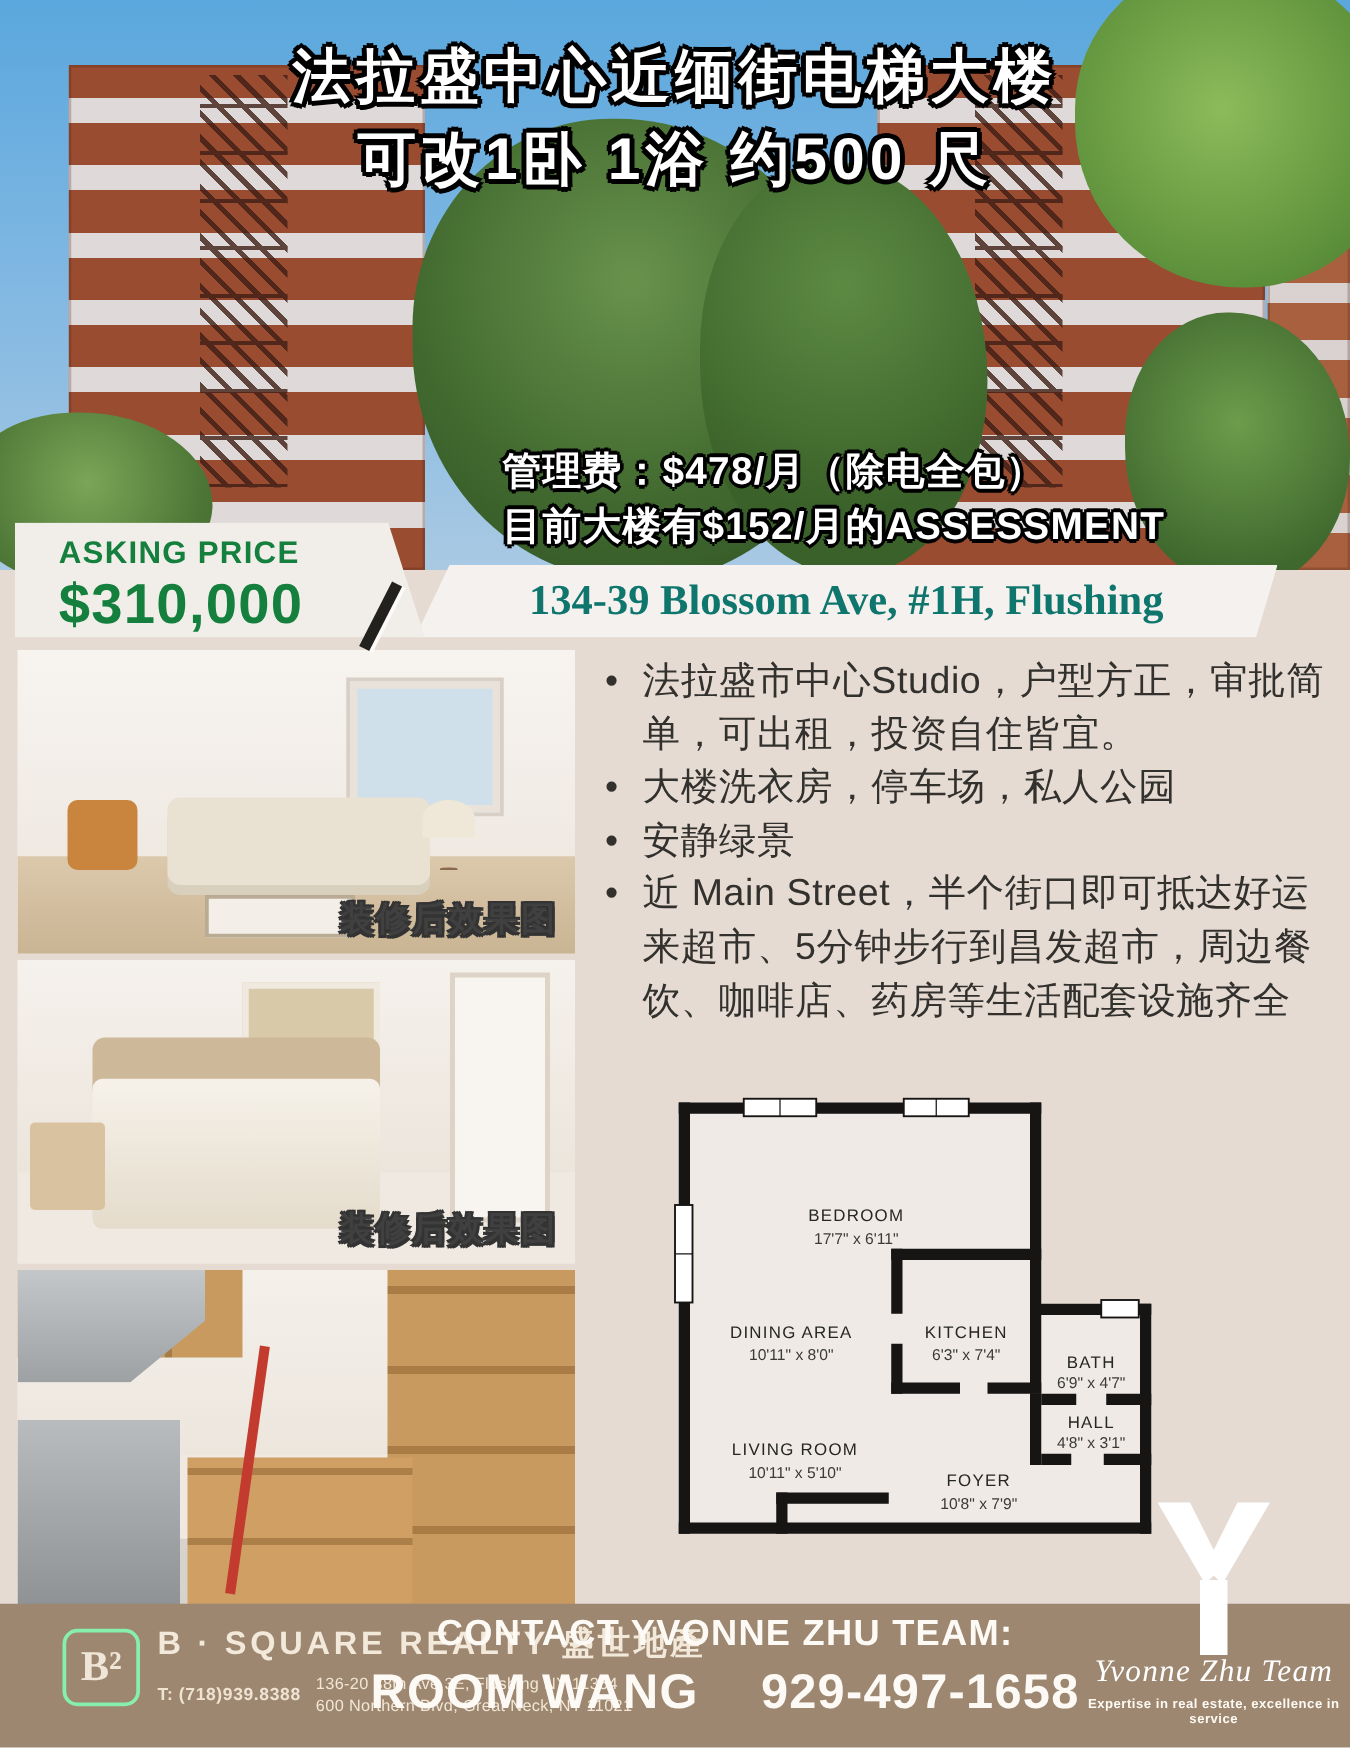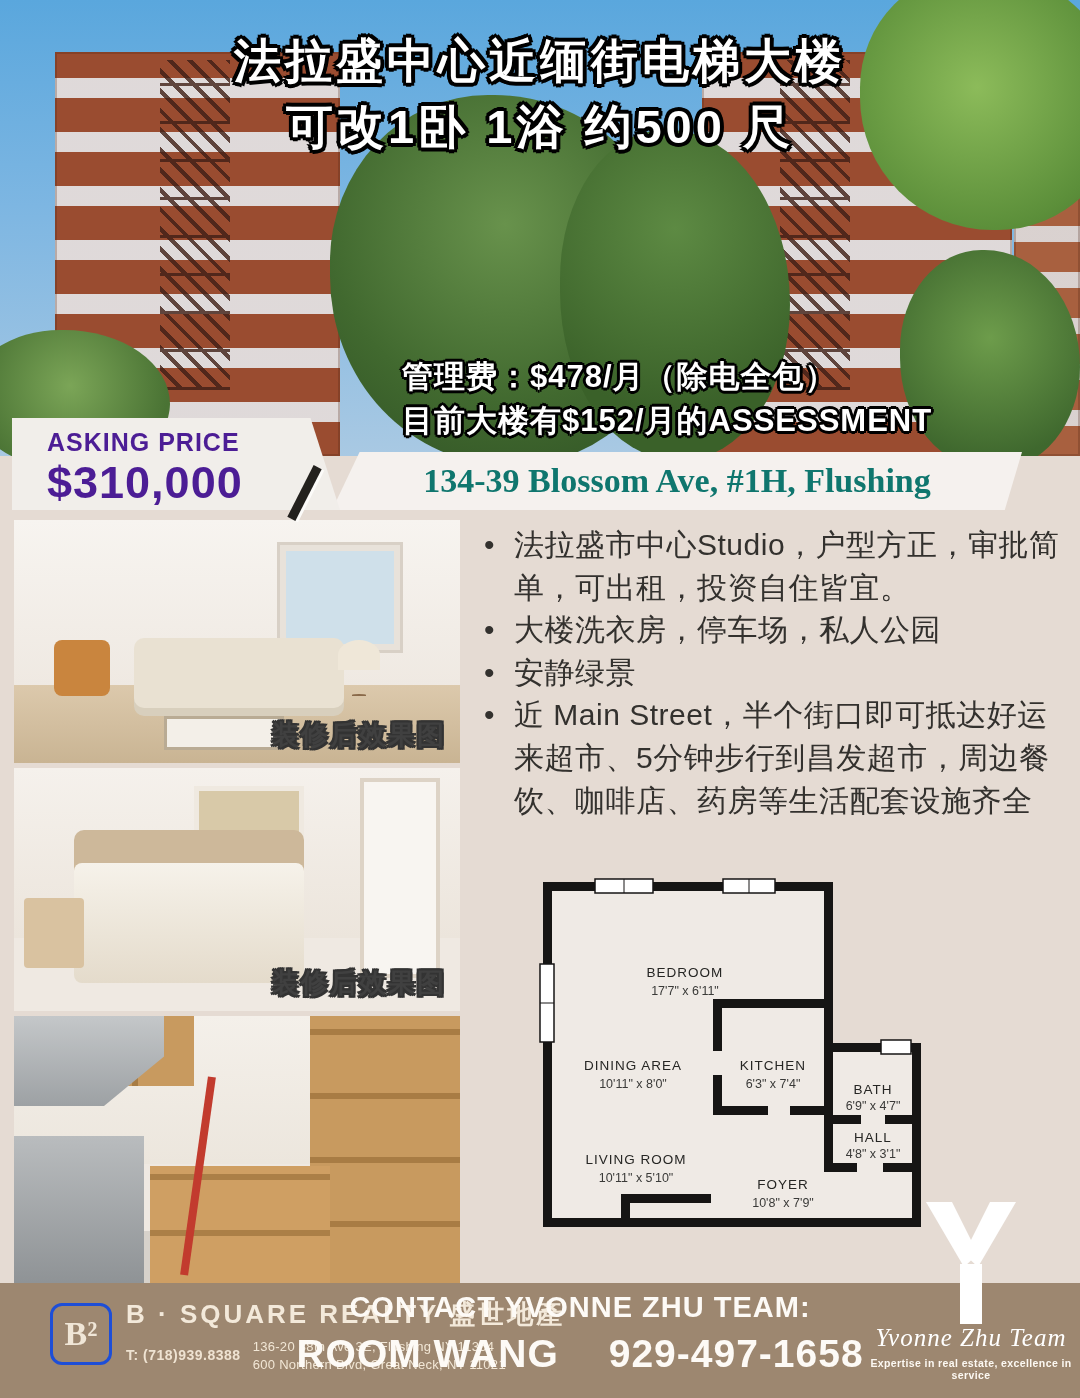--- a/index.html
+++ b/index.html
@@ -45,21 +45,21 @@
   .hero-title.l2 { top:96px; }
   .hero-fee { position:absolute; left:402px; color:#fff; font-weight:900; font-size:31px; letter-spacing:1px;
               text-shadow:-2px -2px 0 #000,2px -2px 0 #000,-2px 2px 0 #000,2px 2px 0 #000,
                           -3px 0 0 #000,3px 0 0 #000,0 -3px 0 #000,0 3px 0 #000; }
   .hero-fee.f1 { top:356px; }
   .hero-fee.f2 { top:400px; }
 
   
   .price-badge { position:absolute; left:12px; top:418px; width:328px; height:92px; z-index:4;
                  background:#f1eeea; clip-path:polygon(0 0,91% 0,100% 100%,0 100%);
-                 padding:10px 0 0 35px; color:#4c1d95; }
+                 padding:10px 0 0 35px; color:#15803d; }
   .price-label { font-size:25px; font-weight:800; letter-spacing:1px; }
   .price-value { font-size:45px; font-weight:800; letter-spacing:1px; margin-top:0px; }
   .badge-slash { position:absolute; left:300px; top:464px; width:9px; height:58px; z-index:5;
                  background:#23211e; transform:rotate(27deg); box-shadow:3px 0 0 #fcfbf9; }
   .addr-banner { position:absolute; left:332px; top:452px; width:690px; height:58px; z-index:3;
                  background:#f5f1ee; clip-path:polygon(4% 0,100% 0,97.5% 100%,0 100%);
                  display:flex; align-items:center; justify-content:center; }
   .addr-text { font-family:"Liberation Serif", serif; font-weight:700; font-size:34px; color:#0f766e; }
 
   
@@ -104,21 +104,21 @@
 
   
   .floorplan { position:absolute; left:533px; top:872px; width:402px; height:376px; }
   .fp-room-name { font-size:13.5px; font-weight:400; letter-spacing:1px; fill:#262624;
                   font-family:"Liberation Sans", sans-serif; text-anchor:middle; }
   .fp-room-dims { font-size:12.5px; fill:#3a3a38; font-family:"Liberation Sans", sans-serif; text-anchor:middle; }
 
   
   .footer { position:absolute; left:0; top:1283px; width:1080px; height:115px; background:#9d8770; z-index:2; }
   .bsq { position:absolute; left:50px; top:14px; display:flex; align-items:flex-start; }
-  .bsq-icon { width:62px; height:62px; border:3px solid #1d4ed8; border-radius:12px;
+  .bsq-icon { width:62px; height:62px; border:3px solid #86efac; border-radius:12px;
               display:flex; align-items:center; justify-content:center;
               font-family:"Liberation Serif", serif; font-size:34px; font-weight:700; color:#f0e6d7; margin-top:6px; }
   .bsq-right { margin-left:14px; }
   .bsq-name { font-family:Liberation Sans, sans-serif; font-size:26px; letter-spacing:3px; color:#f3e9da; font-weight:700; }
   .bsq-sub { display:flex; margin-top:6px; align-items:flex-start; }
   .bsq-phone { font-size:14px; color:#efe3d2; font-weight:700; margin-top:9px; letter-spacing:.5px; }
   .bsq-addr { margin-left:12px; font-size:13px; line-height:1.35; color:#f2e7d6; font-weight:400; letter-spacing:.3px; }
   .contact { position:absolute; left:295px; top:8px; width:570px; text-align:center; color:#fdfaf6; }
   .contact-heading { font-size:29px; font-weight:800; letter-spacing:1px; }
   .contact-agent { margin-top:8px; font-size:39px; font-weight:800; letter-spacing:1px; white-space:nowrap; }

